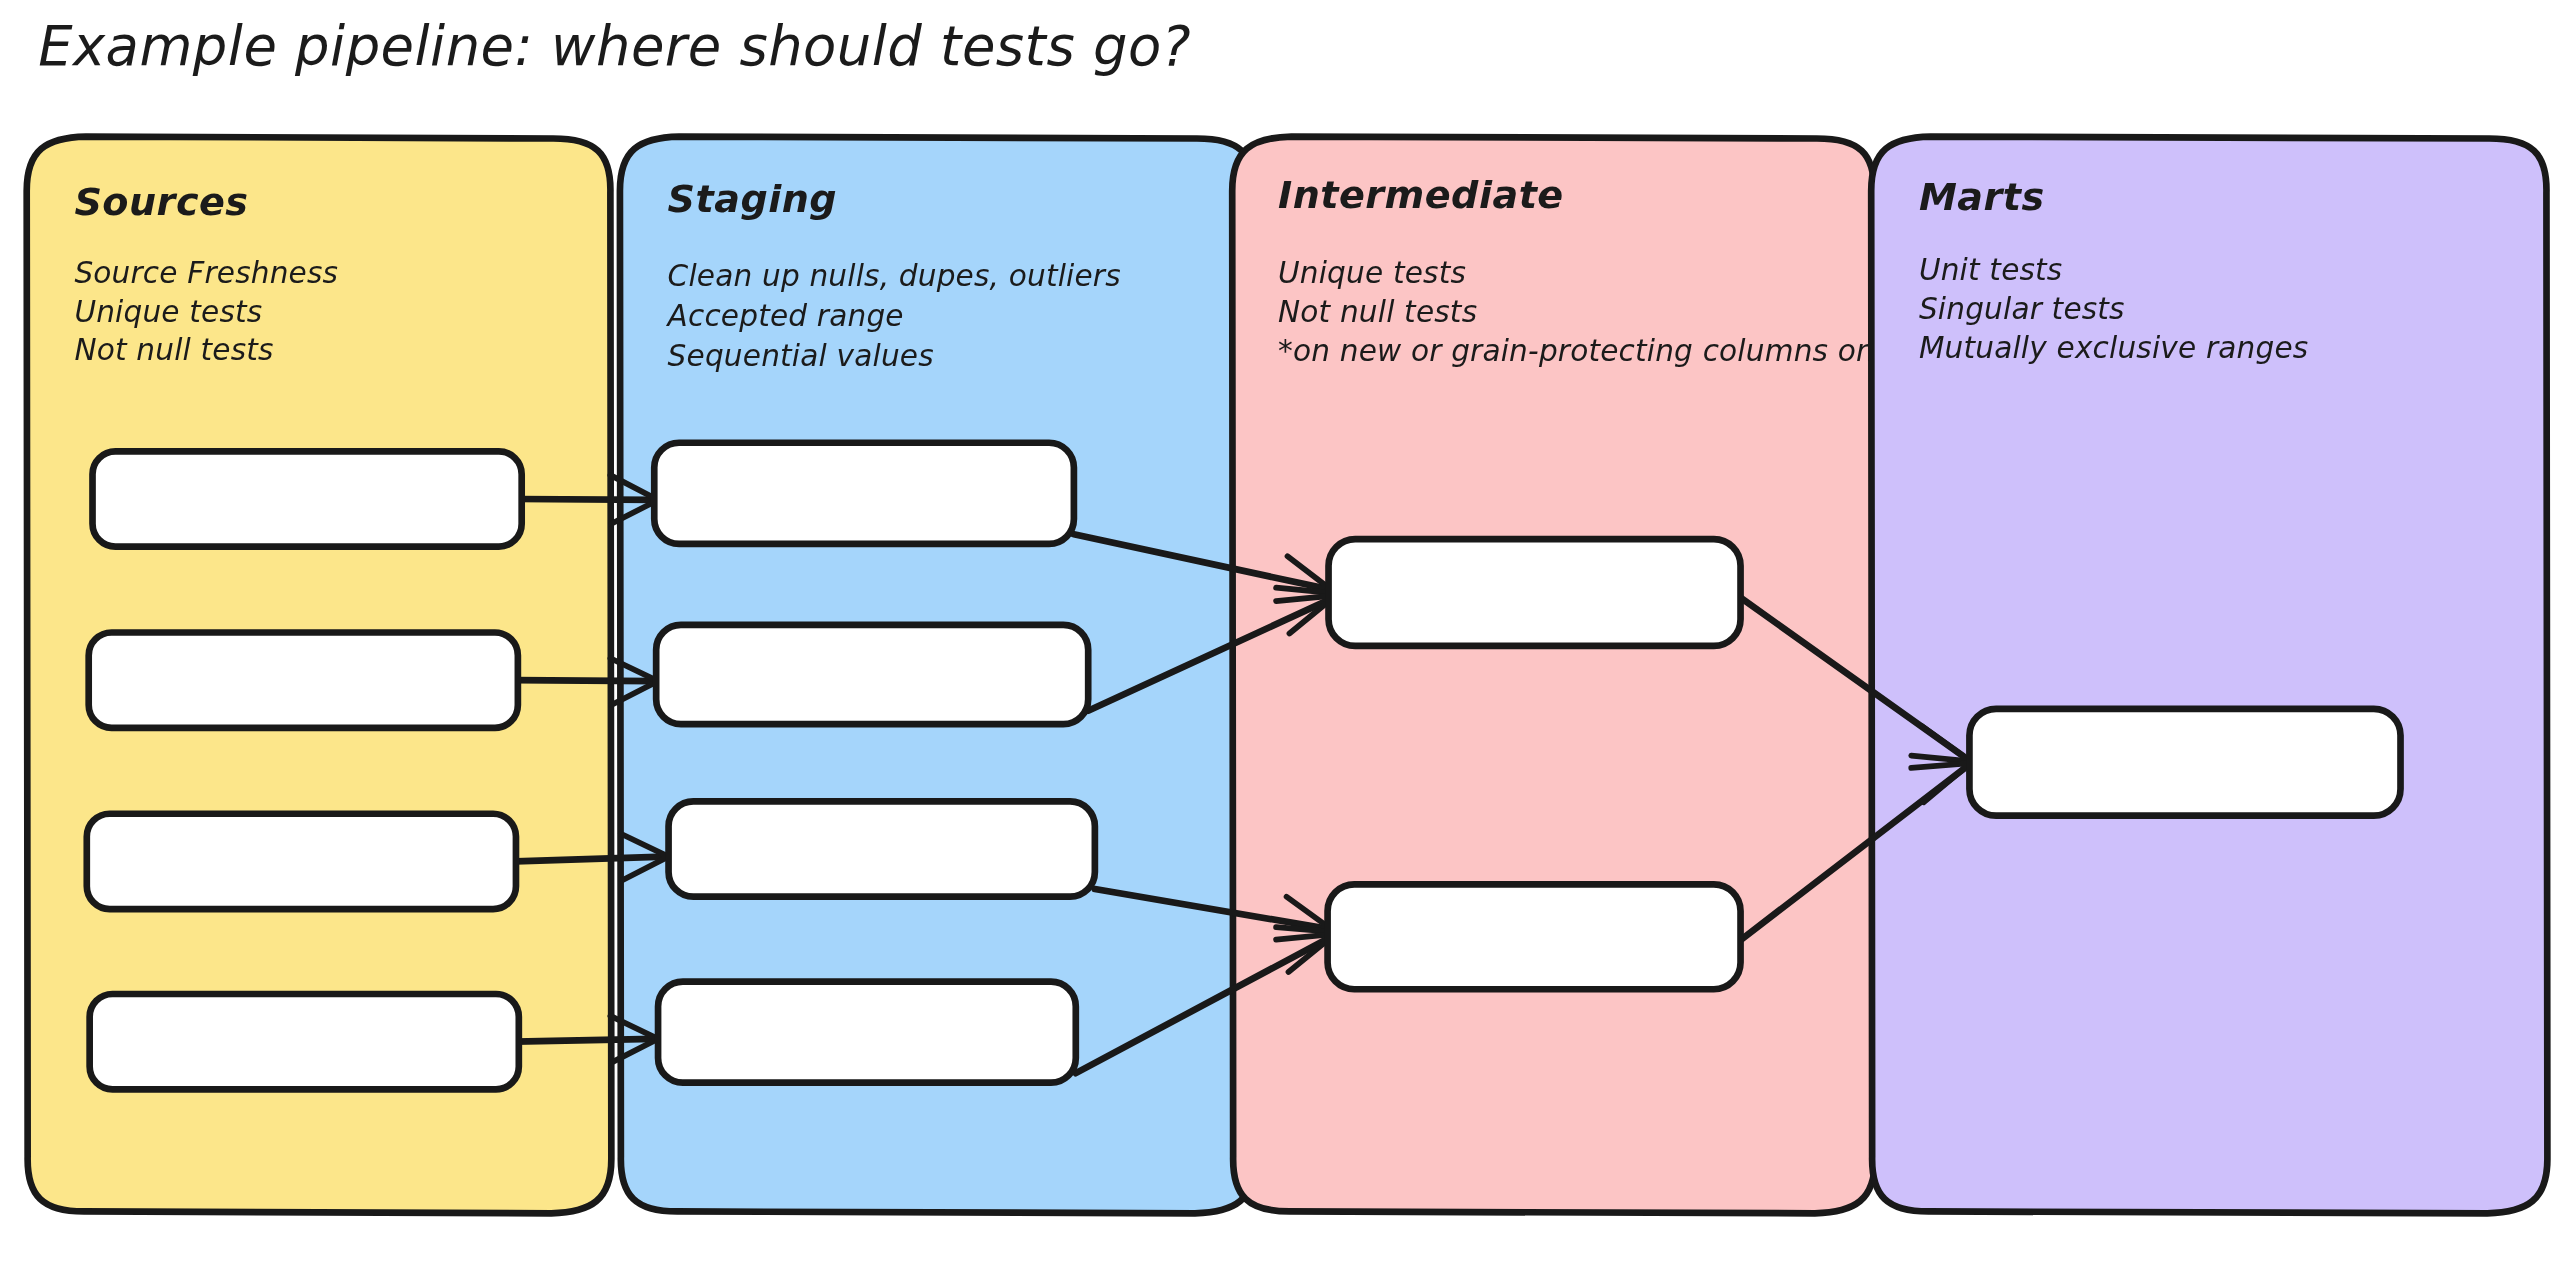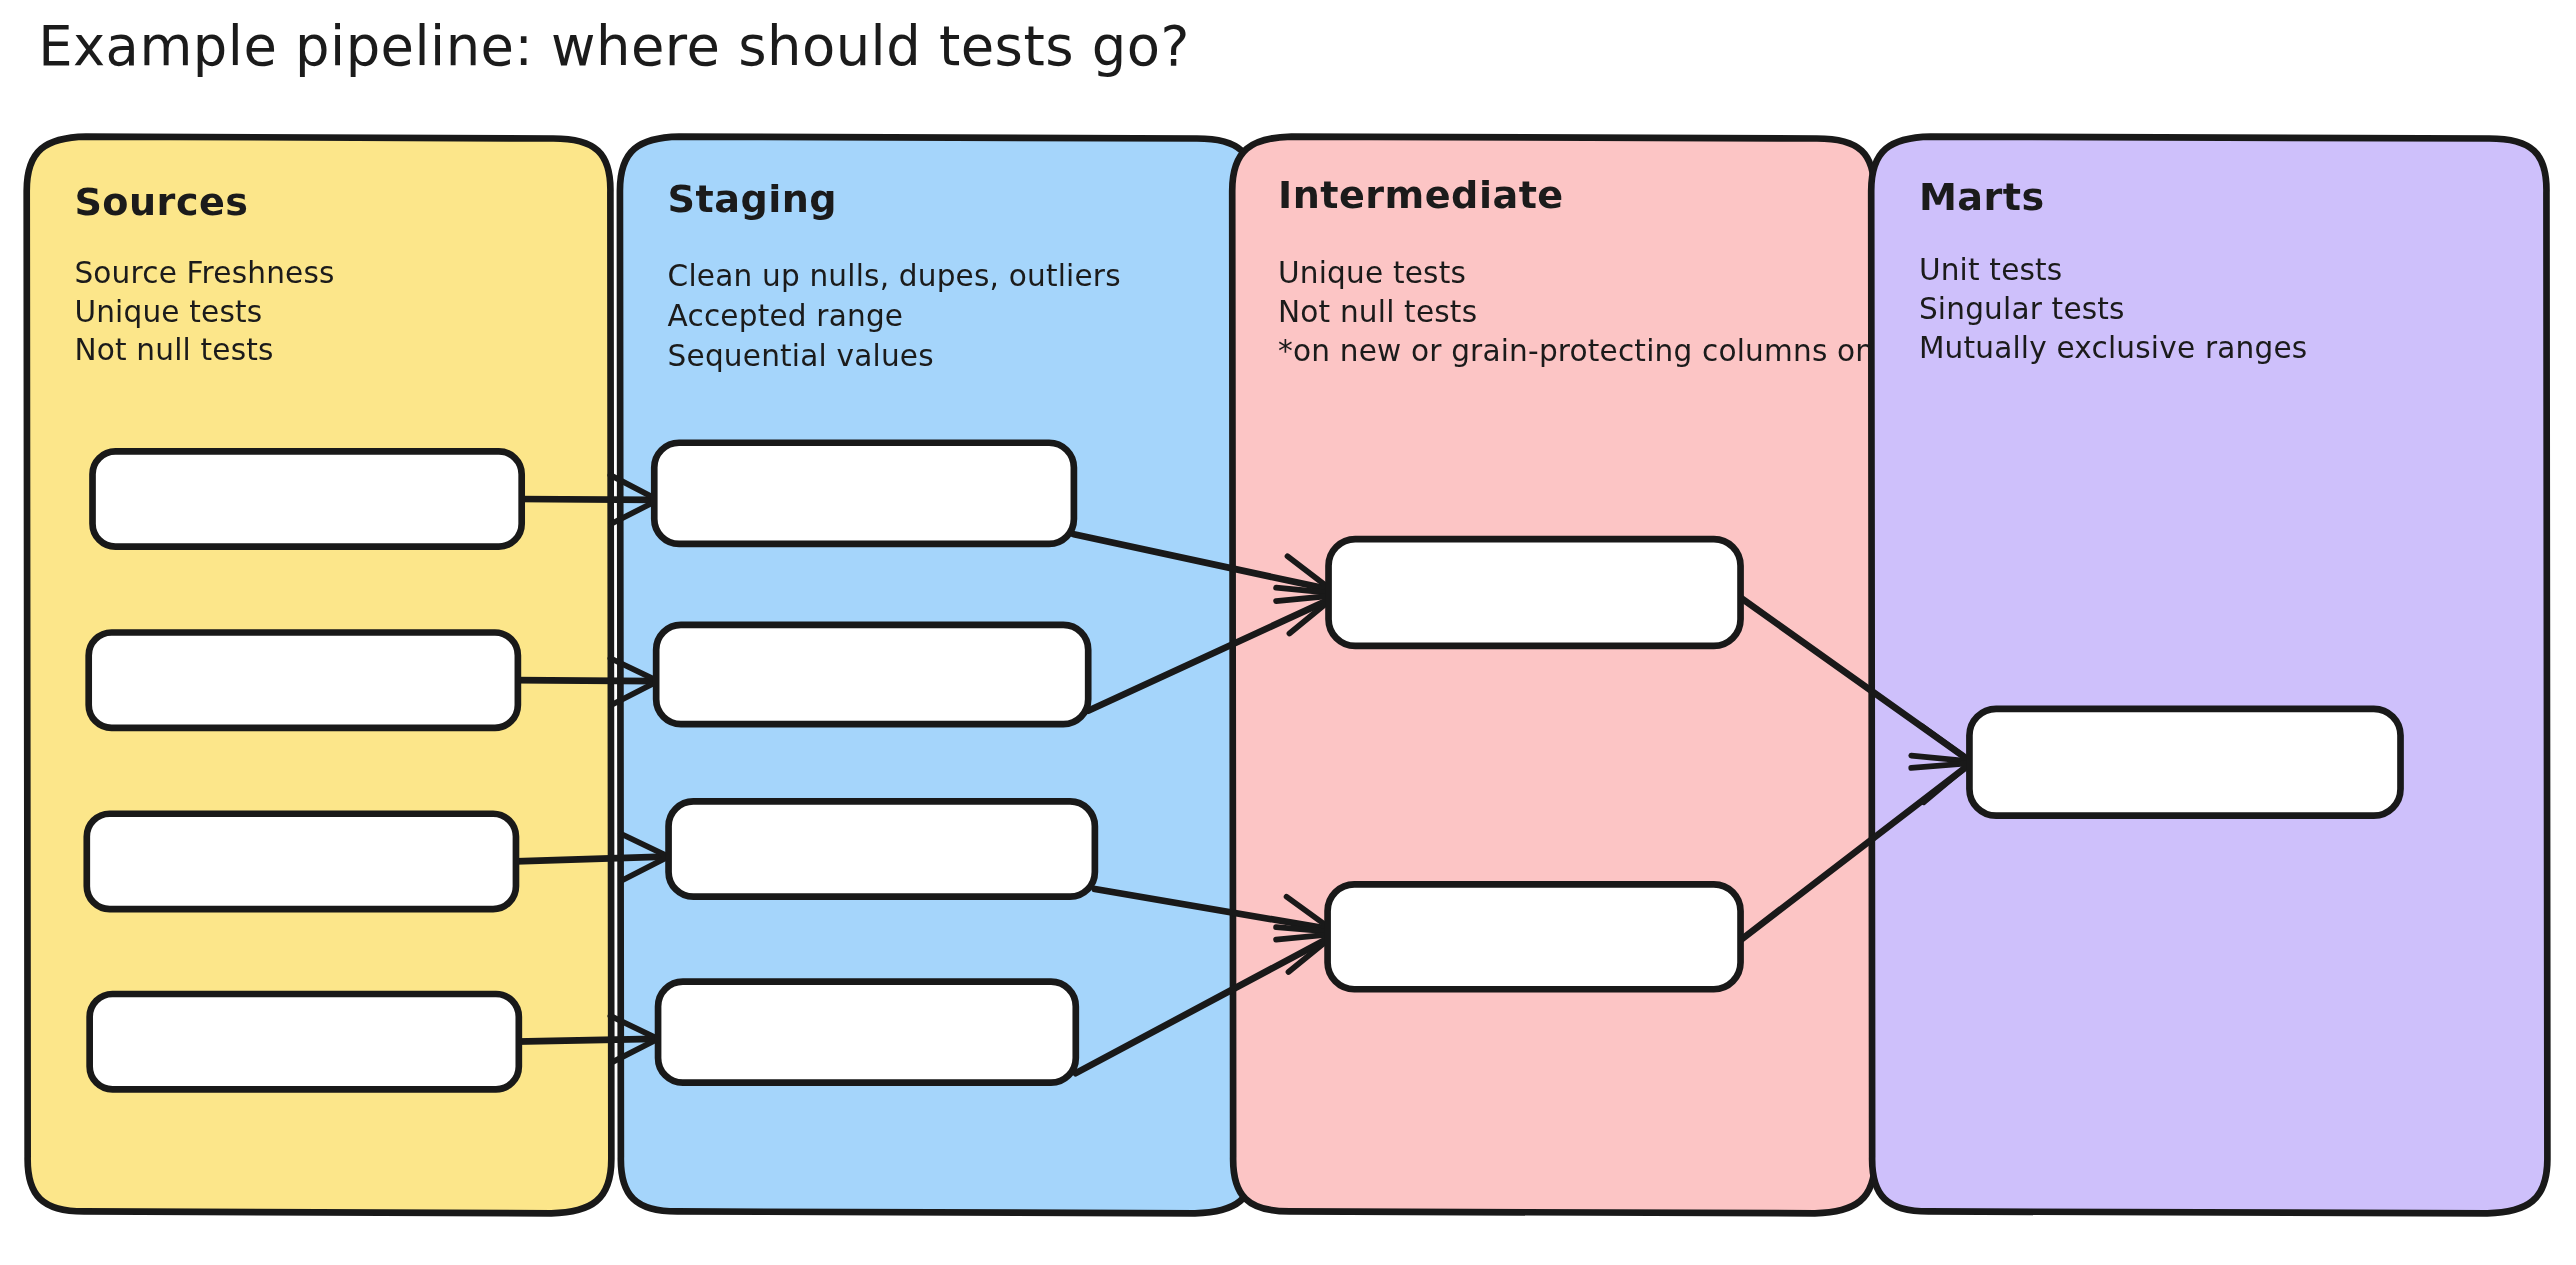--- a/index.html
+++ b/index.html
@@ -12,20 +12,21 @@
     width: 2576px;
     height: 1266px;
     overflow: hidden;
     font-family: "DejaVu Sans", sans-serif;
   }
   #canvas {
     position: relative;
     width: 2576px;
     height: 1266px;
     background: #ffffff;
+    font-style: italic;
   }
   svg#diagram {
     position: absolute;
     left: 0;
     top: 0;
     width: 2576px;
     height: 1266px;
     display: block;
   }
   .panel-title {

